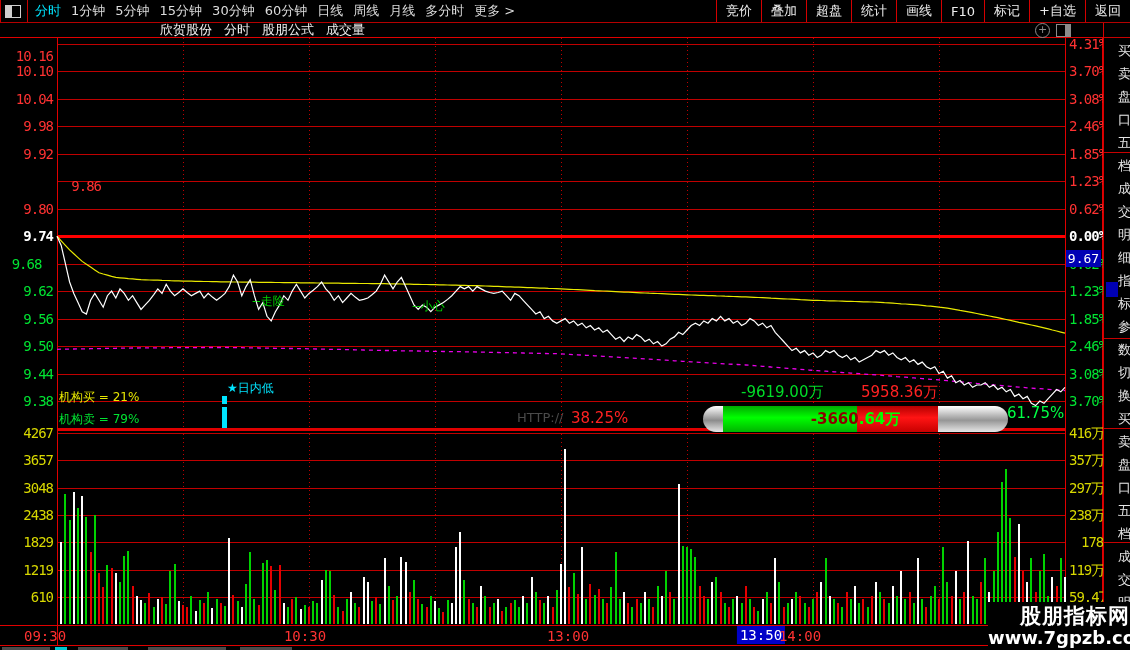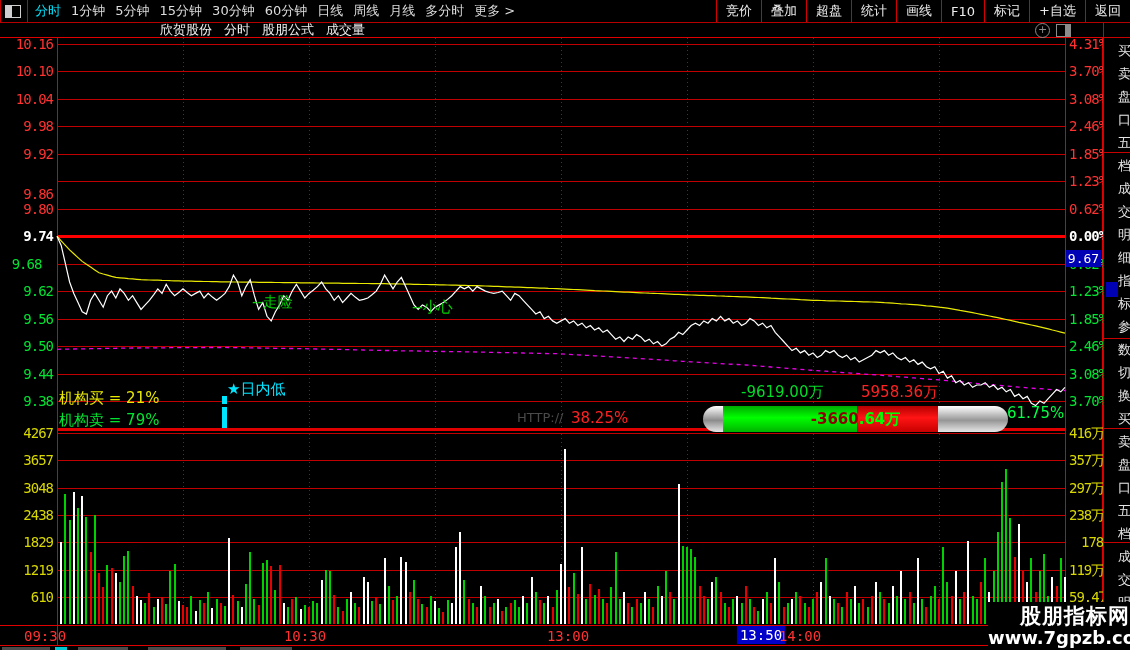--- a/index.html
+++ b/index.html
@@ -38,21 +38,21 @@
               color:#fff;font-family:"DejaVu Sans Mono",monospace;font-size:13px;line-height:17px;
               text-align:center;z-index:4;}
   
   .tlbl{position:absolute;top:628px;font-family:"DejaVu Sans Mono",monospace;font-size:14px;
         color:#ff3232;transform:translateX(-50%);z-index:3;white-space:nowrap;}
   .tlbl.badge{background:#0000c8;color:#fff;padding:1px 3px;top:626px;}
   .tlbl.leftalign{transform:none;}
   
   #chart{position:absolute;left:0;top:0;z-index:1;}
   
-  .ann{position:absolute;font-size:15px;white-space:nowrap;z-index:4;}
+  .ann{position:absolute;font-size:12px;white-space:nowrap;z-index:4;}
   #a-instbuy{left:59px;top:389px;color:#e8e800;}
   #a-instsell{left:59px;top:411px;color:#00e432;}
   #a-daylow{left:227px;top:380px;color:#00e5ff;}
   #daylow-mark1{left:222px;top:396px;width:5px;height:8px;background:#00e5ff;z-index:4;}
   #daylow-mark2{left:222px;top:407px;width:5px;height:21px;background:#00e5ff;z-index:4;}
   #a-risk{left:252px;top:293px;color:#00d200;}
   #a-careful{left:412px;top:298px;color:#00d200;}
   #a-http{left:517px;top:410px;color:#4a4a4a;font-size:13px;}
   #a-pctl{left:571px;top:409px;color:#ff2222;font-size:15px;}
   #a-pctr{left:1007px;top:404px;color:#00ff44;font-size:15px;z-index:7;}
@@ -401,26 +401,26 @@
     <rect x="1051.4" y="576.6" width="2" height="47.4" fill="#ffffff" shape-rendering="crispEdges"></rect>
     <rect x="1055.6" y="586.4" width="2" height="37.6" fill="#e60000" shape-rendering="crispEdges"></rect>
     <rect x="1059.8" y="557.8" width="2" height="66.2" fill="#00d200" shape-rendering="crispEdges"></rect>
     <rect x="1064.0" y="576.6" width="2" height="47.4" fill="#ffffff" shape-rendering="crispEdges"></rect>
     <polyline points="57.0,349.3 61.2,349.2 65.4,349.1 69.6,349.1 73.8,349.0 78.0,348.9 82.2,348.9 86.4,348.8 90.6,348.7 94.8,348.6 99.0,348.6 103.2,348.5 107.4,348.4 111.6,348.4 115.8,348.3 120.0,348.2 124.2,348.2 128.4,348.1 132.6,348.0 136.8,348.0 141.0,347.9 145.2,347.9 149.4,347.8 153.6,347.8 157.8,347.8 162.0,347.8 166.2,347.8 170.4,347.7 174.6,347.7 178.8,347.7 183.0,347.7 187.2,347.6 191.4,347.6 195.6,347.6 199.8,347.6 204.0,347.5 208.2,347.5 212.4,347.5 216.6,347.5 220.8,347.5 225.0,347.4 229.2,347.5 233.4,347.6 237.6,347.6 241.8,347.7 246.0,347.8 250.2,347.8 254.4,347.9 258.6,348.0 262.8,348.1 267.0,348.1 271.2,348.2 275.4,348.3 279.6,348.3 283.8,348.4 288.0,348.5 292.2,348.5 296.4,348.6 300.6,348.7 304.8,348.7 309.0,348.8 313.2,348.9 317.4,349.0 321.6,349.1 325.8,349.2 330.0,349.3 334.2,349.4 338.4,349.4 342.6,349.5 346.8,349.6 351.0,349.7 355.2,349.8 359.4,349.9 363.6,350.0 367.8,350.1 372.0,350.2 376.2,350.3 380.4,350.4 384.6,350.5 388.8,350.5 393.0,350.6 397.2,350.7 401.4,350.8 405.6,350.8 409.8,350.9 414.0,351.0 418.2,351.0 422.4,351.1 426.6,351.2 430.8,351.3 435.0,351.3 439.2,351.4 443.4,351.5 447.6,351.5 451.8,351.6 456.0,351.7 460.2,351.7 464.4,351.8 468.6,351.9 472.8,351.9 477.0,352.0 481.2,352.1 485.4,352.2 489.6,352.3 493.8,352.4 498.0,352.5 502.2,352.6 506.4,352.7 510.6,352.7 514.8,352.8 519.0,352.9 523.2,353.0 527.4,353.1 531.6,353.2 535.8,353.3 540.0,353.4 544.2,353.5 548.4,353.6 552.6,353.7 556.8,353.7 561.0,353.8 565.2,354.1 569.4,354.3 573.6,354.6 577.8,354.8 582.0,355.1 586.2,355.3 590.4,355.5 594.6,355.8 598.8,356.0 603.0,356.3 607.2,356.5 611.4,356.8 615.6,357.0 619.8,357.3 624.0,357.5 628.2,357.8 632.4,358.1 636.6,358.3 640.8,358.6 645.0,358.9 649.2,359.1 653.4,359.4 657.6,359.7 661.8,360.0 666.0,360.2 670.2,360.5 674.4,360.8 678.6,361.1 682.8,361.3 687.0,361.6 691.2,361.9 695.4,362.1 699.6,362.4 703.8,362.6 708.0,362.8 712.2,363.1 716.4,363.3 720.6,363.6 724.8,363.8 729.0,364.1 733.2,364.3 737.4,364.5 741.6,364.8 745.8,365.0 750.0,365.3 754.2,365.6 758.4,366.0 762.6,366.3 766.8,366.6 771.0,367.0 775.2,367.3 779.4,367.6 783.6,368.0 787.8,368.3 792.0,368.6 796.2,369.0 800.4,369.3 804.6,369.6 808.8,370.0 813.0,370.3 817.2,370.6 821.4,370.9 825.6,371.2 829.8,371.5 834.0,371.8 838.2,372.1 842.4,372.5 846.6,372.8 850.8,373.1 855.0,373.4 859.2,373.7 863.4,374.0 867.6,374.3 871.8,374.6 876.0,374.9 880.2,375.2 884.4,375.6 888.6,375.9 892.8,376.2 897.0,376.6 901.2,376.9 905.4,377.2 909.6,377.6 913.8,377.9 918.0,378.2 922.2,378.6 926.4,378.9 930.6,379.3 934.8,379.6 939.0,379.9 943.2,380.3 947.4,380.7 951.6,381.1 955.8,381.5 960.0,381.8 964.2,382.2 968.4,382.6 972.6,383.0 976.8,383.4 981.0,383.7 985.2,384.1 989.4,384.5 993.6,384.9 997.8,385.2 1002.0,385.6 1006.2,386.0 1010.4,386.3 1014.6,386.7 1018.8,387.1 1023.0,387.4 1027.2,387.8 1031.4,388.2 1035.6,388.5 1039.8,388.7 1044.0,389.0 1048.2,389.3 1052.4,389.6 1056.6,389.9 1060.8,390.2 1065.0,390.5" fill="none" stroke="#e800e8" stroke-width="1.3" stroke-dasharray="4 4"></polyline>
     <polyline points="57.0,236.2 61.2,240.8 65.4,245.4 69.6,249.9 73.8,253.8 78.0,257.6 82.2,261.4 86.4,264.3 90.6,267.1 94.8,270.0 99.0,272.8 103.2,274.0 107.4,275.1 111.6,276.3 115.8,277.4 120.0,277.8 124.2,278.2 128.4,278.6 132.6,278.9 136.8,279.3 141.0,279.7 145.2,279.8 149.4,280.0 153.6,280.1 157.8,280.2 162.0,280.4 166.2,280.5 170.4,280.7 174.6,280.8 178.8,280.9 183.0,281.1 187.2,281.1 191.4,281.2 195.6,281.3 199.8,281.4 204.0,281.5 208.2,281.5 212.4,281.6 216.6,281.7 220.8,281.8 225.0,281.8 229.2,281.9 233.4,282.0 237.6,282.0 241.8,282.1 246.0,282.1 250.2,282.2 254.4,282.2 258.6,282.3 262.8,282.3 267.0,282.4 271.2,282.4 275.4,282.5 279.6,282.5 283.8,282.6 288.0,282.6 292.2,282.7 296.4,282.7 300.6,282.8 304.8,282.9 309.0,282.9 313.2,282.9 317.4,283.0 321.6,283.0 325.8,283.1 330.0,283.1 334.2,283.2 338.4,283.2 342.6,283.3 346.8,283.3 351.0,283.4 355.2,283.4 359.4,283.5 363.6,283.5 367.8,283.5 372.0,283.6 376.2,283.6 380.4,283.7 384.6,283.7 388.8,283.8 393.0,283.8 397.2,283.9 401.4,284.0 405.6,284.1 409.8,284.2 414.0,284.3 418.2,284.4 422.4,284.5 426.6,284.5 430.8,284.6 435.0,284.7 439.2,284.8 443.4,284.9 447.6,285.0 451.8,285.1 456.0,285.2 460.2,285.3 464.4,285.4 468.6,285.5 472.8,285.6 477.0,285.6 481.2,285.8 485.4,286.0 489.6,286.1 493.8,286.3 498.0,286.4 502.2,286.6 506.4,286.8 510.6,286.9 514.8,287.1 519.0,287.2 523.2,287.4 527.4,287.6 531.6,287.7 535.8,287.9 540.0,288.1 544.2,288.2 548.4,288.4 552.6,288.5 556.8,288.7 561.0,288.9 565.2,289.1 569.4,289.3 573.6,289.5 577.8,289.7 582.0,289.9 586.2,290.1 590.4,290.3 594.6,290.6 598.8,290.8 603.0,291.0 607.2,291.2 611.4,291.4 615.6,291.6 619.8,291.8 624.0,292.1 628.2,292.2 632.4,292.4 636.6,292.6 640.8,292.8 645.0,293.0 649.2,293.2 653.4,293.3 657.6,293.5 661.8,293.7 666.0,293.9 670.2,294.1 674.4,294.3 678.6,294.4 682.8,294.6 687.0,294.8 691.2,295.0 695.4,295.1 699.6,295.3 703.8,295.4 708.0,295.6 712.2,295.7 716.4,295.9 720.6,296.0 724.8,296.2 729.0,296.3 733.2,296.5 737.4,296.6 741.6,296.8 745.8,296.9 750.0,297.1 754.2,297.3 758.4,297.5 762.6,297.7 766.8,297.9 771.0,298.2 775.2,298.4 779.4,298.6 783.6,298.8 787.8,299.0 792.0,299.2 796.2,299.4 800.4,299.7 804.6,299.9 808.8,300.1 813.0,300.3 817.2,300.4 821.4,300.5 825.6,300.7 829.8,300.8 834.0,300.9 838.2,301.0 842.4,301.1 846.6,301.3 850.8,301.4 855.0,301.5 859.2,301.6 863.4,301.8 867.6,301.9 871.8,302.0 876.0,302.1 880.2,302.4 884.4,302.7 888.6,302.9 892.8,303.2 897.0,303.5 901.2,303.8 905.4,304.0 909.6,304.3 913.8,304.6 918.0,304.9 922.2,305.3 926.4,305.8 930.6,306.2 934.8,306.7 939.0,307.2 943.2,307.6 947.4,308.1 951.6,308.8 955.8,309.6 960.0,310.4 964.2,311.1 968.4,311.9 972.6,312.7 976.8,313.5 981.0,314.3 985.2,315.2 989.4,316.0 993.6,316.8 997.8,317.7 1002.0,318.6 1006.2,319.5 1010.4,320.4 1014.6,321.3 1018.8,322.3 1023.0,323.2 1027.2,324.1 1031.4,325.0 1035.6,325.9 1039.8,326.8 1044.0,327.8 1048.2,328.9 1052.4,330.0 1056.6,331.0 1060.8,332.1 1065.0,333.2" fill="none" stroke="#e8e800" stroke-width="1.2"></polyline>
     <polyline points="57.0,236.2 61.2,245.4 65.4,263.7 69.6,282.0 73.8,293.4 78.0,302.6 82.2,311.7 86.4,314.0 90.6,300.3 94.8,293.4 99.0,300.3 103.2,307.2 107.4,295.7 111.6,291.1 115.8,298.0 120.0,288.9 124.2,293.4 128.4,300.3 132.6,295.7 136.8,302.6 141.0,309.4 145.2,304.9 149.4,300.3 153.6,294.8 157.8,288.9 162.0,293.4 166.2,284.3 170.4,291.1 174.6,295.7 178.8,292.5 183.0,288.9 187.2,292.5 191.4,295.7 195.6,293.4 199.8,291.1 204.0,298.0 208.2,293.4 212.4,297.1 216.6,300.3 220.8,297.1 225.0,293.4 229.2,286.6 233.4,275.1 237.6,282.0 241.8,295.7 246.0,286.6 250.2,279.7 254.4,295.7 258.6,309.4 262.8,302.6 267.0,316.3 271.2,320.9 275.4,311.7 279.6,304.9 283.8,295.7 288.0,300.3 292.2,291.1 296.4,284.3 300.6,291.1 304.8,298.0 309.0,293.4 313.2,290.2 317.4,286.6 321.6,282.0 325.8,288.9 330.0,293.4 334.2,300.3 338.4,295.7 342.6,302.6 346.8,298.0 351.0,293.4 355.2,297.1 359.4,300.3 363.6,299.4 367.8,298.0 372.0,294.8 376.2,291.1 380.4,284.3 384.6,275.1 388.8,282.0 393.0,288.9 397.2,282.0 401.4,277.4 405.6,286.6 409.8,295.7 414.0,304.9 418.2,309.4 422.4,304.9 426.6,307.2 430.8,311.7 435.0,307.2 439.2,304.9 443.4,302.6 447.6,299.4 451.8,295.7 456.0,291.1 460.2,286.6 464.4,288.9 468.6,286.6 472.8,291.1 477.0,286.6 481.2,288.9 485.4,291.1 489.6,292.5 493.8,293.4 498.0,292.5 502.2,291.1 506.4,295.7 510.6,300.3 514.8,293.4 519.0,295.7 523.2,300.3 527.4,304.9 531.6,309.4 535.8,314.0 540.0,311.7 544.2,318.6 548.4,316.3 552.6,320.9 556.8,323.2 561.0,320.9 565.2,318.6 569.4,323.2 573.6,320.9 577.8,325.5 582.0,323.2 586.2,327.8 590.4,325.5 594.6,330.0 598.8,327.8 603.0,332.3 607.2,330.0 611.4,334.6 615.6,339.2 619.8,336.9 624.0,341.5 628.2,336.9 632.4,339.2 636.6,334.6 640.8,336.9 645.0,341.5 649.2,339.2 653.4,343.8 657.6,341.5 661.8,346.1 666.0,343.8 670.2,339.2 674.4,336.9 678.6,332.3 682.8,334.6 687.0,330.0 691.2,325.5 695.4,323.2 699.6,325.5 703.8,320.9 708.0,323.2 712.2,318.6 716.4,320.9 720.6,316.3 724.8,320.9 729.0,318.6 733.2,323.2 737.4,320.9 741.6,325.5 745.8,323.2 750.0,318.6 754.2,320.9 758.4,325.5 762.6,323.2 766.8,327.8 771.0,325.5 775.2,332.3 779.4,336.9 783.6,341.5 787.8,346.1 792.0,350.6 796.2,348.3 800.4,352.9 804.6,350.6 808.8,355.2 813.0,352.9 817.2,357.5 821.4,355.2 825.6,350.6 829.8,352.9 834.0,350.6 838.2,355.2 842.4,357.5 846.6,355.2 850.8,359.8 855.0,357.5 859.2,362.1 863.4,359.8 867.6,357.5 871.8,355.2 876.0,350.6 880.2,352.9 884.4,350.6 888.6,355.2 892.8,352.9 897.0,357.5 901.2,359.8 905.4,357.5 909.6,362.1 913.8,359.8 918.0,364.4 922.2,362.1 926.4,366.7 930.6,368.9 934.8,366.7 939.0,373.5 943.2,371.2 947.4,378.1 951.6,375.8 955.8,382.7 960.0,380.4 964.2,385.0 968.4,382.7 972.6,387.3 976.8,385.0 981.0,385.0 985.2,382.7 989.4,387.3 993.6,385.0 997.8,389.5 1002.0,387.3 1006.2,391.8 1010.4,389.5 1014.6,396.4 1018.8,394.1 1023.0,398.7 1027.2,396.4 1031.4,403.3 1035.6,405.6 1039.8,401.0 1044.0,403.3 1048.2,398.7 1052.4,394.1 1056.6,389.5 1060.8,391.8 1065.0,387.3" fill="none" stroke="#ffffff" stroke-width="1.2"></polyline>
   </svg>
 
 <div id="labels">
-    <span class="axlbl L up" style="top: 36px;">10.16</span>
+    <span class="axlbl L up" style="top: 48px;">10.16</span>
     <span class="axlbl L up" style="top: 63.46px;">10.10</span>
     <span class="axlbl L up" style="top: 90.92px;">10.04</span>
     <span class="axlbl L up" style="top: 118.38px;">9.98</span>
     <span class="axlbl L up" style="top: 145.84px;">9.92</span>
-    <span class="axlbl L up" style="top: 186px;">9.86</span>
+    <span class="axlbl L up" style="top: 178px; margin-left: 48px;">9.86</span>
     <span class="axlbl L up" style="top: 200.76px;">9.80</span>
     <span class="axlbl L flat" style="top: 228.22px;">9.74</span>
     <span class="axlbl L down" style="top: 255.68px; text-align: center;">9.68</span>
     <span class="axlbl L down" style="top: 283.14px;">9.62</span>
     <span class="axlbl L down" style="top: 310.6px;">9.56</span>
     <span class="axlbl L down" style="top: 338.06px;">9.50</span>
     <span class="axlbl L down" style="top: 365.52px;">9.44</span>
     <span class="axlbl L down" style="top: 392.98px;">9.38</span>
     <span class="axlbl R up" style="top: 36px;">4.31%</span>
     <span class="axlbl R up" style="top: 63.46px;">3.70%</span>

